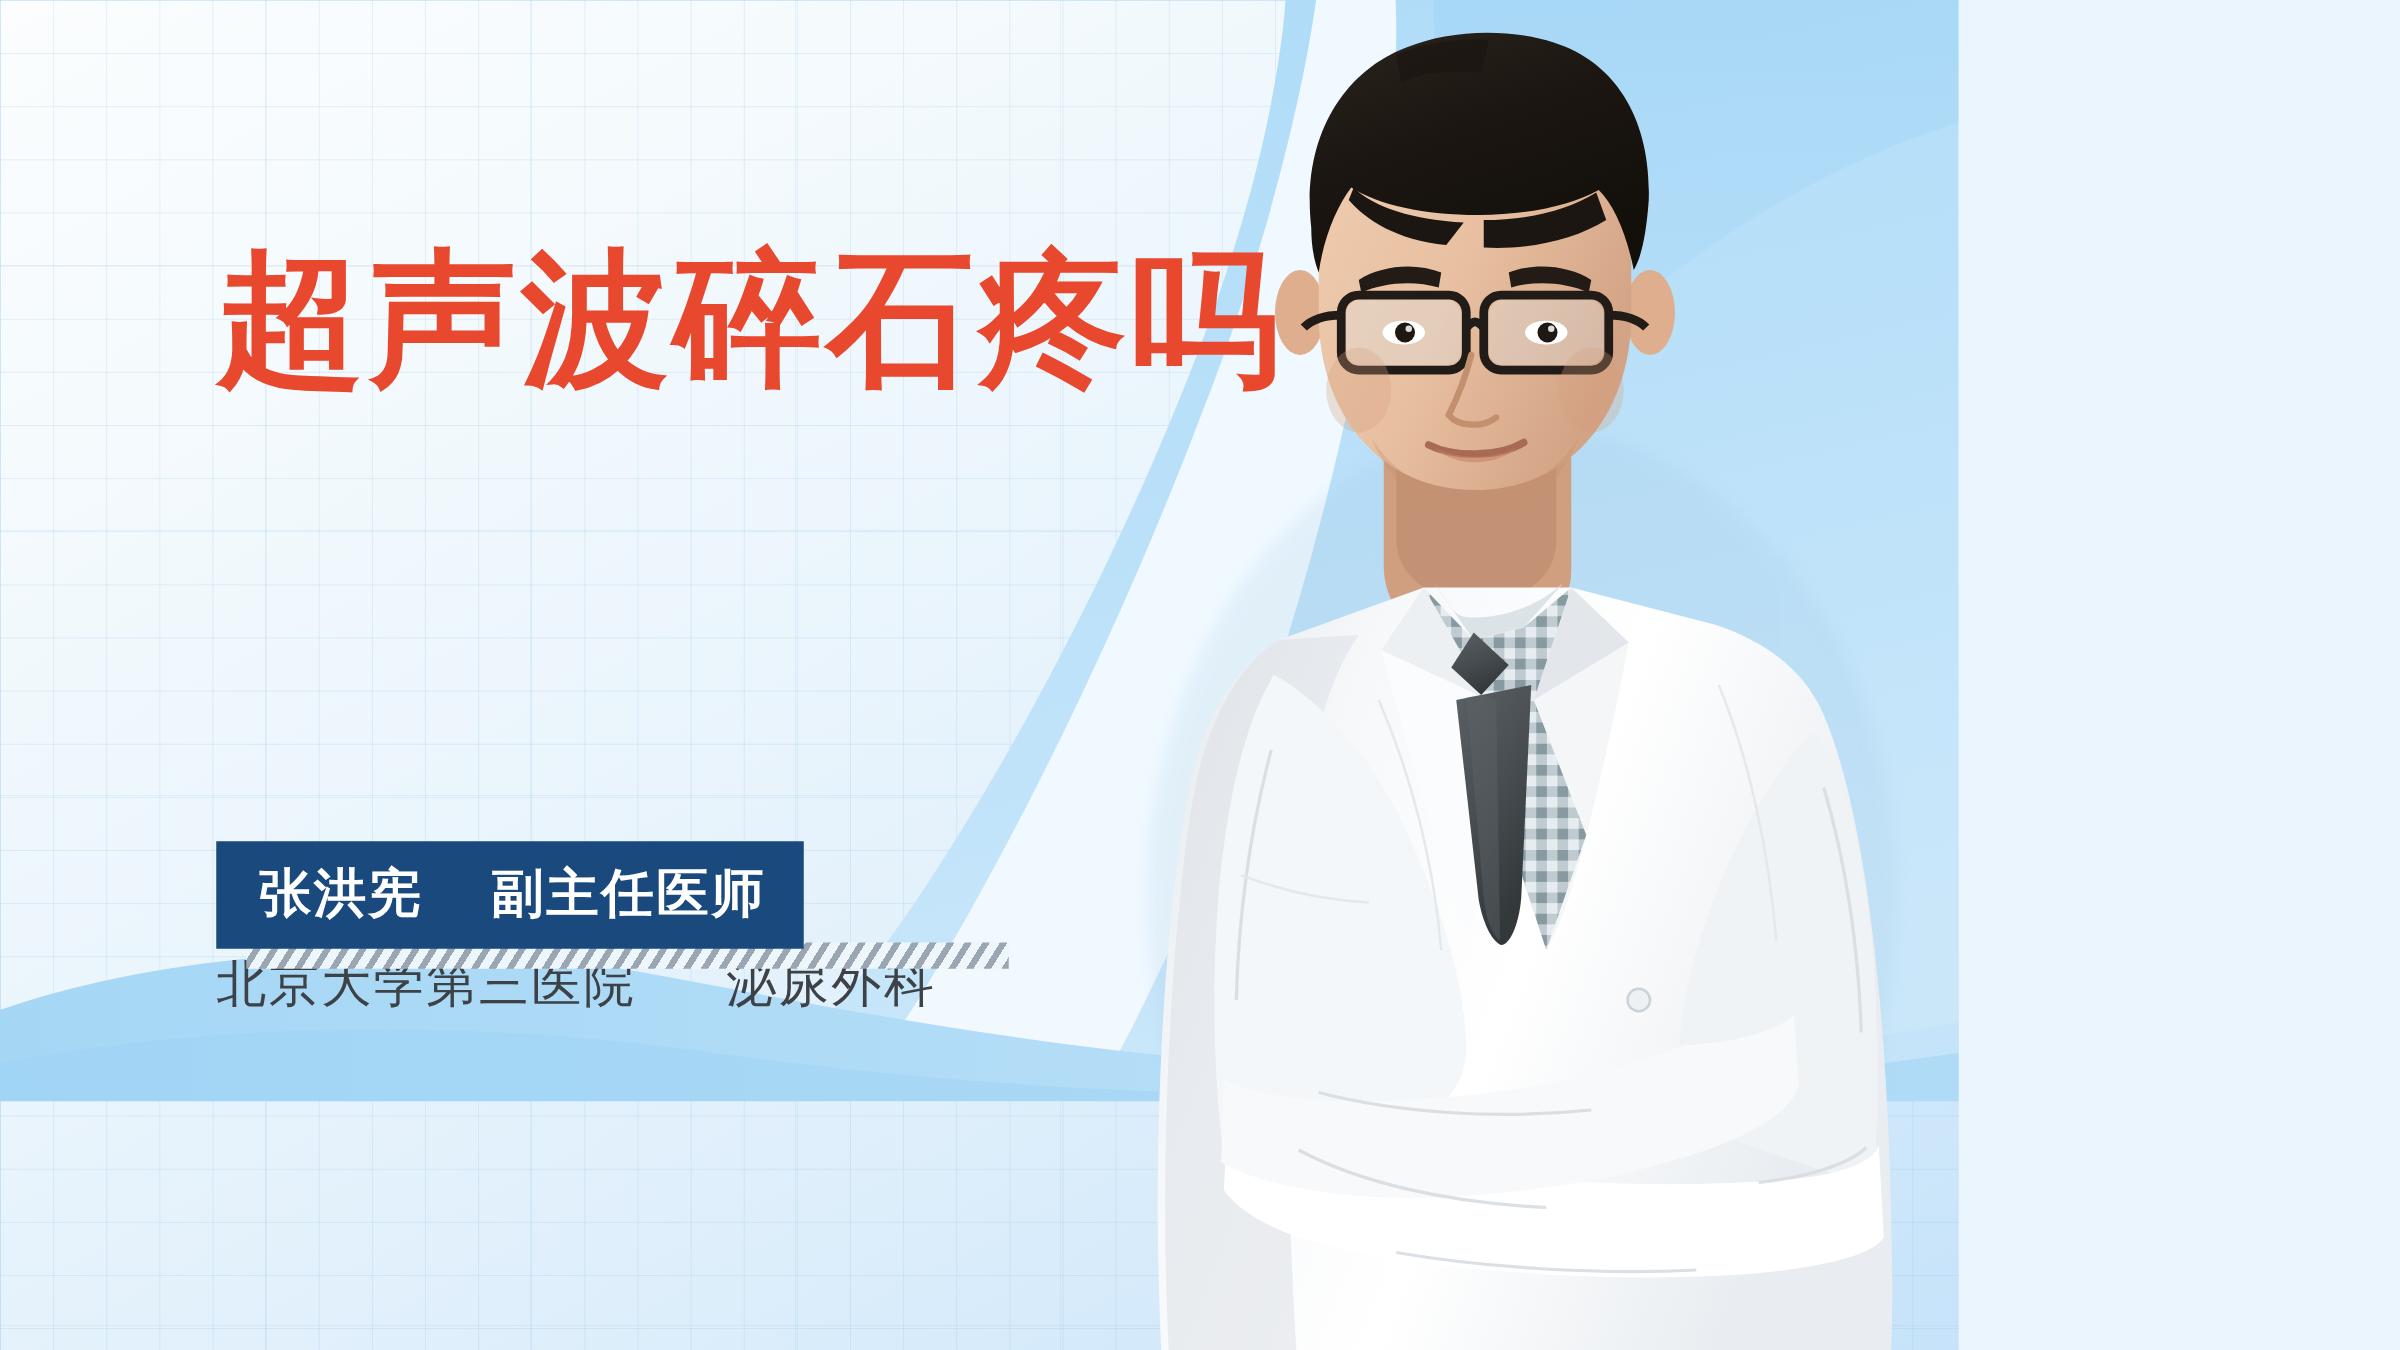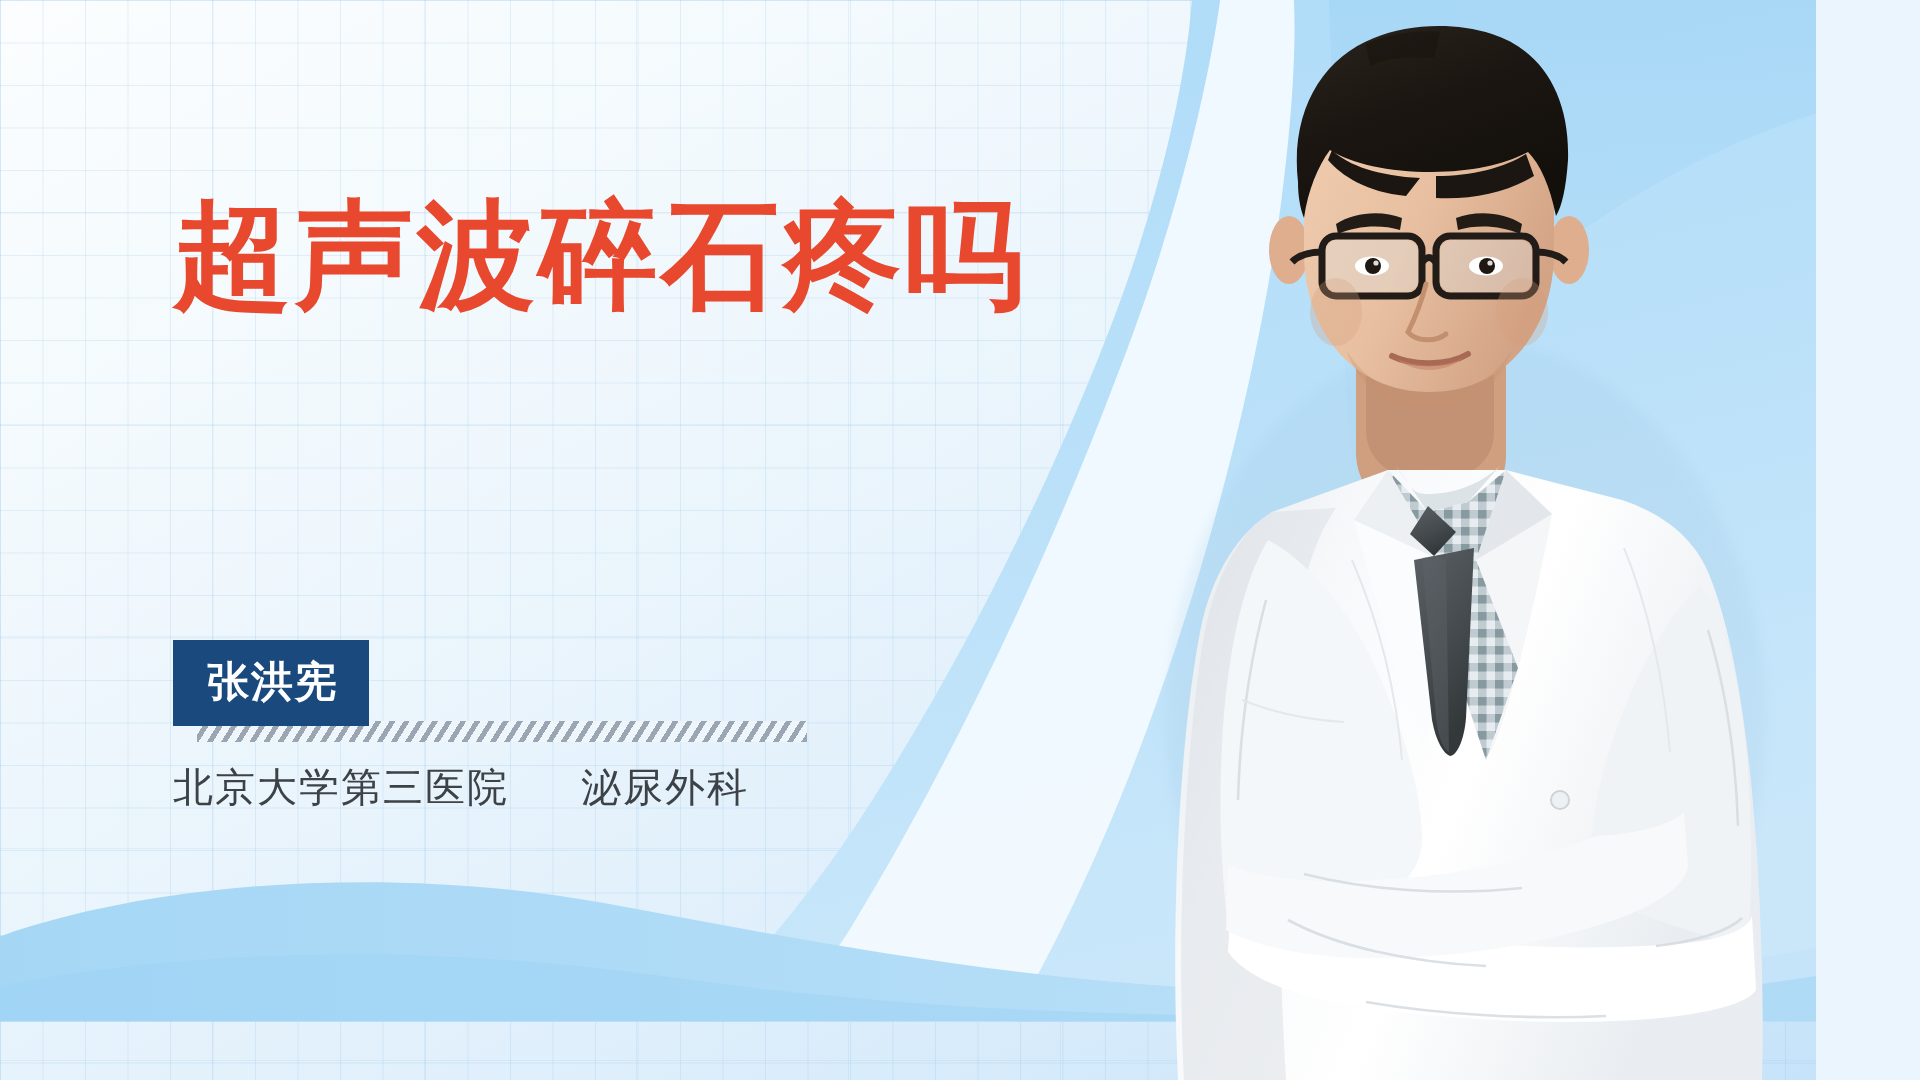--- a/index.html
+++ b/index.html
@@ -5,21 +5,21 @@
   * { margin:0; padding:0; box-sizing:border-box; }
   html,body{ width:1920px; height:1080px; overflow:hidden; }
   body{
     font-family:"Liberation Sans","DejaVu Sans",sans-serif;
     background:#eaf5fd;
   }
 
   
   #stage{
     position:relative;
-    width:1816px; height:1080px;
+    width:1567px; height:1080px;
     overflow:hidden;
     background:linear-gradient(152deg,
                 #fbfdfe 0%,
                 #f4fafd 22%,
                 #e9f4fc 48%,
                 #ddeefb 70%,
                 #cfe7fa 88%,
                 #c6e3f9 100%);
     padding-left:22px;
   }
@@ -57,21 +57,21 @@
     letter-spacing:4px;
     line-height:1;
     color:#e8482d;
     white-space:nowrap;
     font-family:"DejaVu Sans","Liberation Sans",sans-serif;
   }
 
   
   .cred{
     position:absolute;
-    left:173px; top:640px;border-radius:26px;
+    left:173px; top:673px;border-radius:26px;
   }
   .cred-badge{
     position:relative;
     display:inline-block;
     background:#1a4a7d;
     padding:14px 30px 16px 34px;
     z-index:2;
   }
   .cred-badge .row{
     display:flex; align-items:baseline;
@@ -175,20 +175,21 @@
              L1920,1080 L0,1080 Z" fill="#9ed3f4" opacity="0.55"></path>
   </svg>
 
   <div class="headline">超声波碎石疼吗</div>
 
   <div class="cred">
     <div class="cred-stripe"></div>
     <div class="cred-badge">
       <div class="row">
         <span class="cred-name">张洪宪</span>
+        <span class="cred-title">副主任医师</span>
       </div>
     </div>
   </div>
 
   <div class="cred-affil">
     <span>北京大学第三医院</span><span class="dept">泌尿外科</span>
   </div>
 
   <svg class="portrait" viewBox="0 0 780 1080" preserveAspectRatio="xMidYMax meet">
     <defs>

